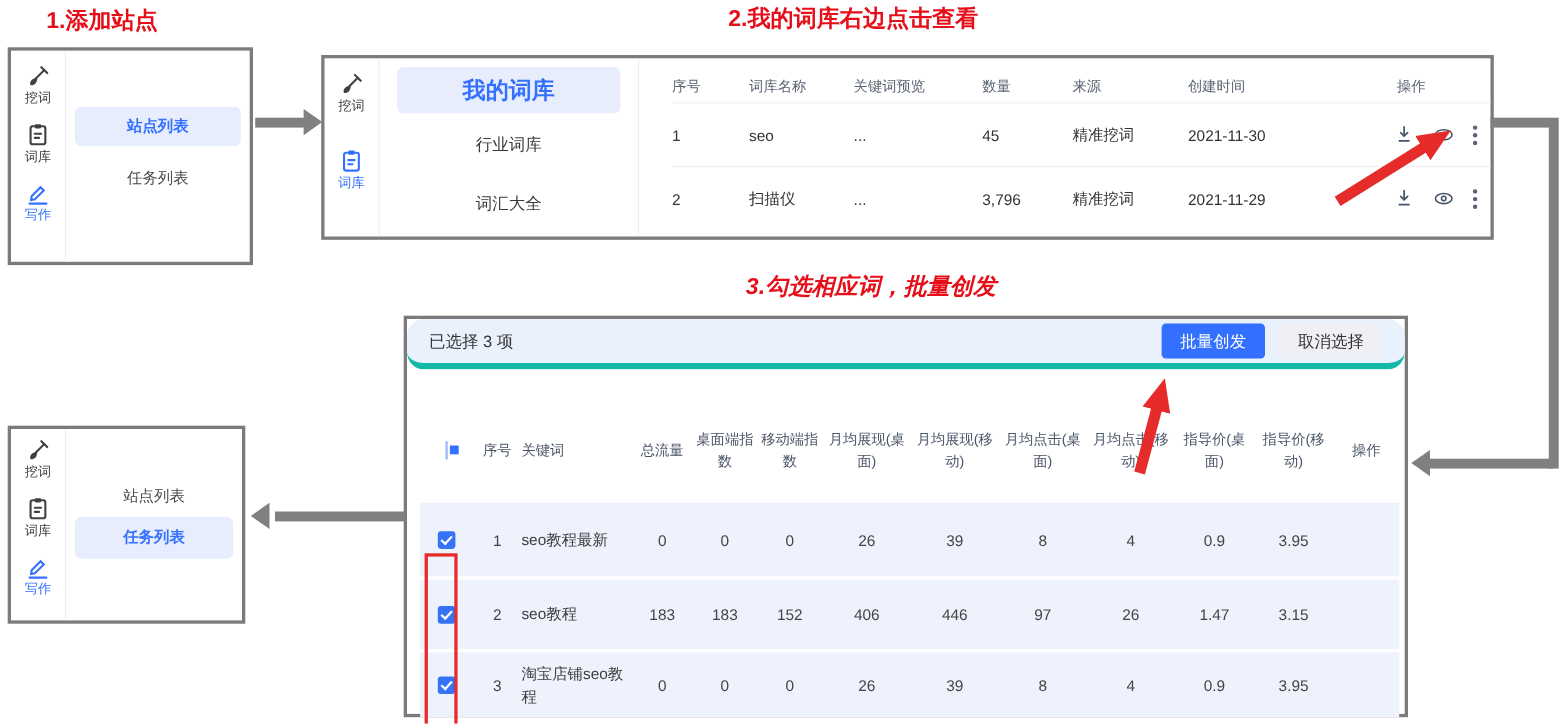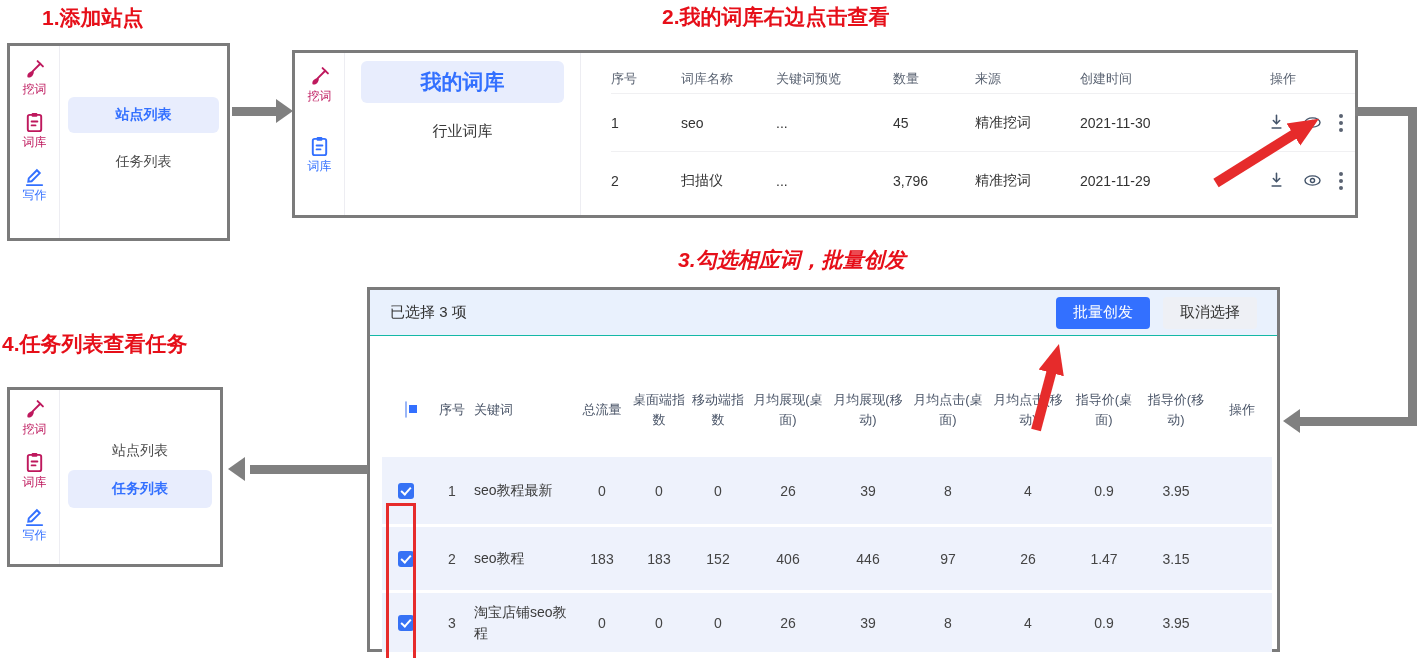--- a/index.html
+++ b/index.html
@@ -4,21 +4,21 @@
 <style>
   html,body{margin:0;padding:0;background:#fff;font-family:"Liberation Sans","DejaVu Sans",sans-serif;}
   #canvas{position:relative;width:1424px;height:658px;background:#fff;overflow:hidden;}
 
   .step-title{position:absolute;font-size:21px;font-weight:bold;color:#e60f19;letter-spacing:0;white-space:nowrap;}
 
   .panel{position:absolute;background:#fff;border:3px solid #7b7b7b;box-sizing:border-box;display:flex;}
 
   
   .rail{width:50px;flex:0 0 50px;border-right:1px solid #ededf2;display:flex;flex-direction:column;align-items:center;padding-top:12px;box-sizing:border-box;}
-  .rail-item{display:flex;flex-direction:column;align-items:center;margin-bottom:15px;color:#be185d;}
+  .rail-item{display:flex;flex-direction:column;align-items:center;margin-bottom:15px;color:#404040;}
   .rail-item svg{width:23px;height:23px;display:block;}
   .rail-item .rlabel{font-size:12px;margin-top:2px;line-height:1.1;}
   .rail-item.active{color:#3370ff;}
   .rail2 .rail-item{margin-bottom:32px;}
 
   
   .menu{flex:1;padding:9px 8px 0 8px;margin-top:42px;}
   .menu-pill{height:36px;border-radius:6px;background:#e8edfd;color:#3370ff;font-weight:bold;font-size:14px;display:flex;align-items:center;justify-content:center;}
   .menu-item{height:34px;display:flex;align-items:center;justify-content:center;color:#4a4a4a;font-size:14px;margin-top:12px;}
 
@@ -30,21 +30,21 @@
   .p2-grid{display:grid;grid-template-columns:70px 95px 117px 82px 105px 145px 1fr;align-items:center;}
   .p2-head{height:34px;color:#5a6372;}
   .p2-head > div{padding-top:6px;}
   .p2-row{height:57px;color:#333;font-size:14px;border-top:1px solid #f0f0f2;}
   .p2-ops{display:flex;align-items:center;gap:17px;padding-left:42px;color:#44546a;}
   .p2-ops svg{width:19px;height:19px;display:block;}
   .ophead{padding-left:45px;}
 
   
   .p3{flex-direction:column;}
-  .p3-bar{height:46px;flex:0 0 46px;background:#e9f1fd;border-bottom:1px solid #14b8a6;display:flex;align-items:center;padding:0 20px;box-sizing:border-box;}
+  .p3-bar{height:46px;flex:0 0 46px;background:#e9f1fd;border-bottom:6px solid #14b8a6;display:flex;align-items:center;padding:0 20px;box-sizing:border-box;border-radius:16px;}
   .p3-bar .sel-text{font-size:15px;color:#333;}
   .p3-bar .spacer{flex:1;}
   .btn{height:32px;border-radius:4px;font-size:15px;display:flex;align-items:center;justify-content:center;padding:0 17px;cursor:pointer;}
   .btn-primary{background:#3370ff;color:#fff;}
   .btn-plain{background:#eef0f5;color:#333;margin-left:13px;}
   .p3-table{padding:30px 5px 0 12px;position:relative;}
   .p3-grid{display:grid;grid-template-columns:48px 44px 100px 56px 58px 60px 80px 80px 80px 80px 72px 72px 60px;align-items:center;}
   .p3-head{color:#4a5568;font-size:13px;line-height:1.55;min-height:88px;}
   .p3-head > div{text-align:center;align-self:center;}
   .p3-head .kwh{text-align:left;}
@@ -73,21 +73,20 @@
 
   #overlay{position:absolute;left:0;top:0;pointer-events:none;}
 </style>
 </head>
 <body>
 <div id="canvas">
 
   <div class="step-title" style="left:42px;top:4px;">1.添加站点</div>
   <div class="step-title" style="left:662px;top:3px;">2.我的词库右边点击查看</div>
   <div class="step-title" style="left:678px;top:246px;font-style:italic;">3.勾选相应词，批量创发</div>
-  <div class="step-title" style="left:2px;top:330px;">4.任务列表查看任务</div>
 
   <div class="panel" style="left:7px;top:43px;width:223px;height:198px;">
     <div class="rail">
       <div class="rail-item">
         <svg viewBox="0 0 24 24" fill="none" stroke="currentColor" stroke-width="2" stroke-linecap="round">
             <line x1="10" y1="14" x2="18" y2="6"></line>
             <path d="M15.2 3.2 L20.8 8.8"></path>
             <path d="M10.5 13.5 C5.5 14 3.8 18 4.8 20.2 C7.2 21.2 11 19.3 11.3 14.3 Z" fill="currentColor" stroke="none"></path>
           </svg>
         <span class="rlabel">挖词</span>
@@ -134,20 +133,21 @@
             <rect x="9" y="2" width="6" height="4" rx="1" fill="currentColor" stroke="none"></rect>
             <line x1="9" y1="11" x2="15" y2="11"></line>
             <line x1="9" y1="15" x2="13" y2="15"></line>
           </svg>
         <span class="rlabel">词库</span>
       </div>
     </div>
     <div class="p2-menu">
       <div class="menu-pill">我的词库</div>
       <div class="menu-item">行业词库</div>
+      <div class="menu-item">词汇大全</div>
     </div>
     <div class="p2-table">
       <div class="p2-grid p2-head">
         <div>序号</div>
         <div>词库名称</div>
         <div>关键词预览</div>
         <div>数量</div>
         <div>来源</div>
         <div>创建时间</div>
         <div class="ophead">操作</div>

